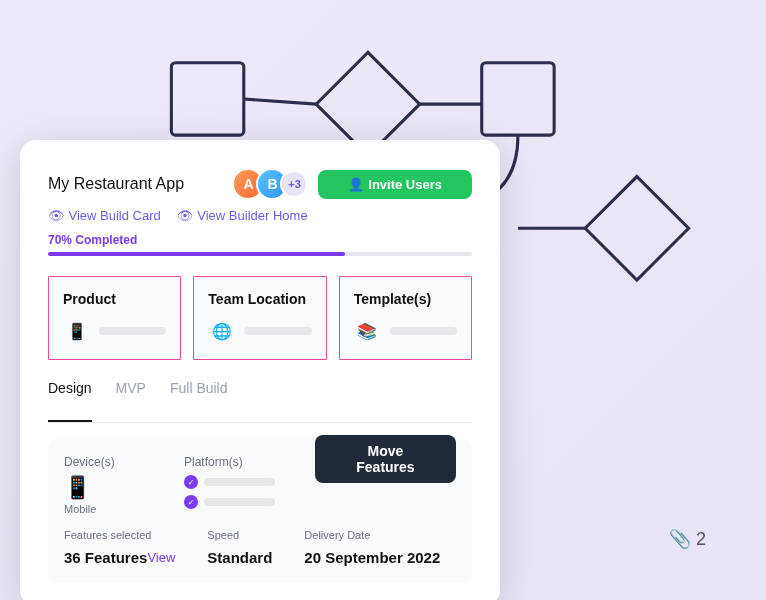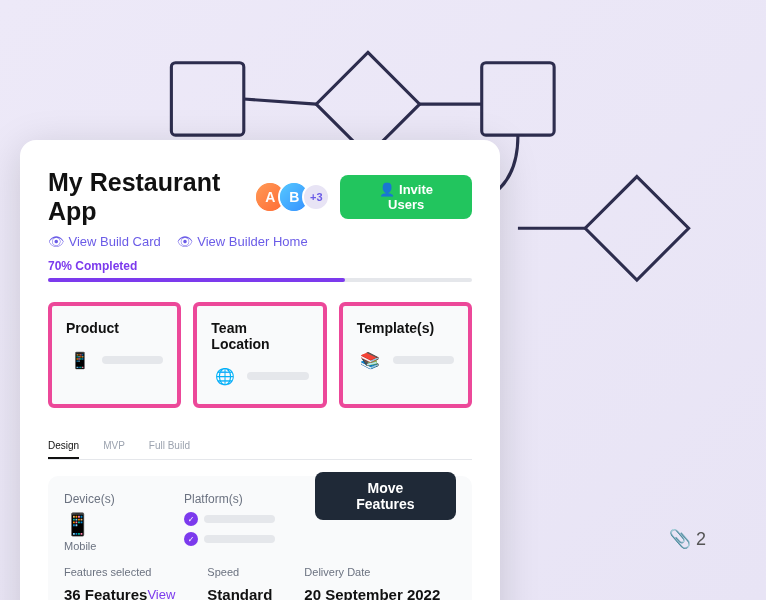--- a/index.html
+++ b/index.html
@@ -56,22 +56,22 @@
 
     
     .card-header {
       display: flex;
       align-items: center;
       justify-content: space-between;
       margin-bottom: 8px;
     }
 
     .card-title {
-      font-size: 25px;
-      font-weight: 700;
+      font-size: 16px;
+      font-weight: 400;
       color: #111;
     }
 
     .header-right {
       display: flex;
       align-items: center;
       gap: 10px;
     }
 
     .avatars {
@@ -168,23 +168,23 @@
     
     .info-cards {
       display: flex;
       gap: 12px;
       margin-bottom: 20px;
     }
 
     .info-card {
       flex: 1;
       background: #f9fafb;
-      border-radius: 6px;
+      border-radius: 1px;
       padding: 14px 14px;
-      border: 4px solid #ec4899;
+      border: 1px solid #ec4899;
     }
 
     .info-card-title {
       font-size: 14px;
       font-weight: 600;
       color: #111;
       margin-bottom: 10px;
     }
 
     .info-card-content {
@@ -213,27 +213,26 @@
 
     
     .tabs {
       display: flex;
       gap: 24px;
       border-bottom: 1px solid #e5e7eb;
       margin-bottom: 16px;
     }
 
     .tab {
-      font-size: 10px;
+      font-size: 14px;
       font-weight: 500;
       color: #9ca3af;
-      padding-bottom: 6px;
+      padding-bottom: 24px;
       cursor: pointer;
       border-bottom: 2px solid transparent;
-      margin-top: 12px;
     }
 
     .tab.active {
       color: #111;
       border-bottom: 2px solid #111;
     }
 
     
     .details-section {
       background: #f9fafb;

